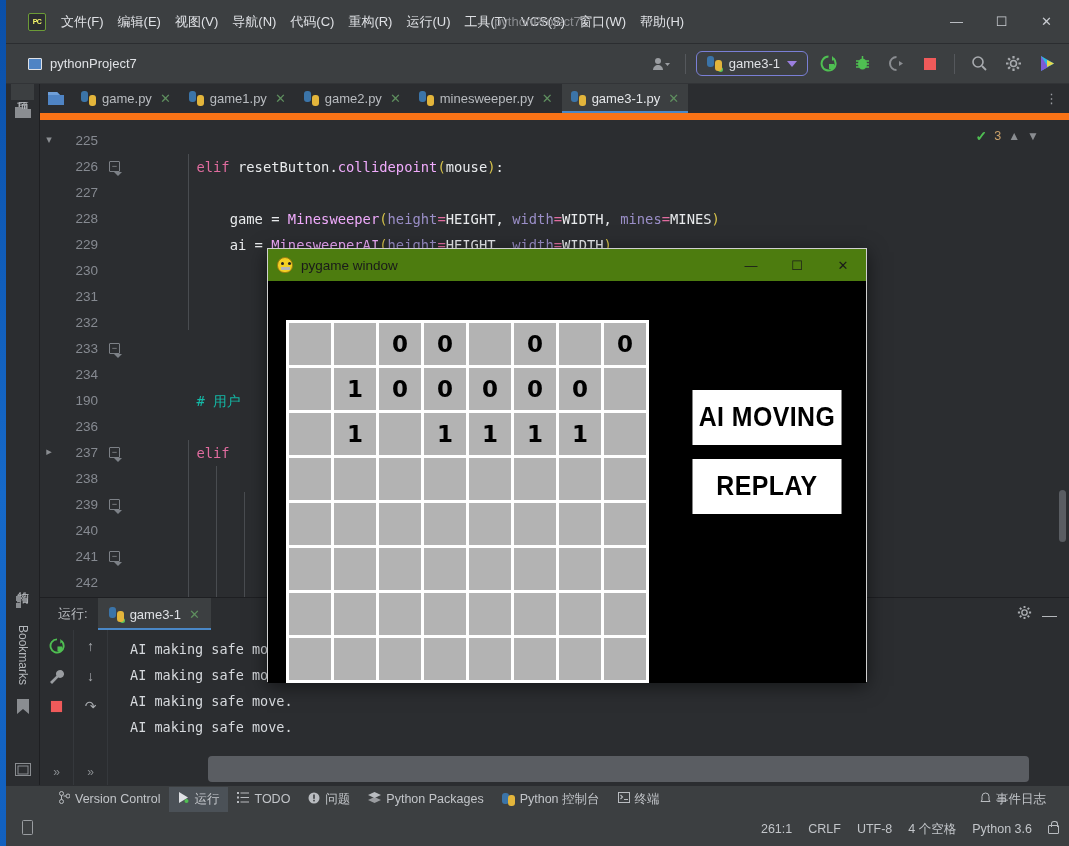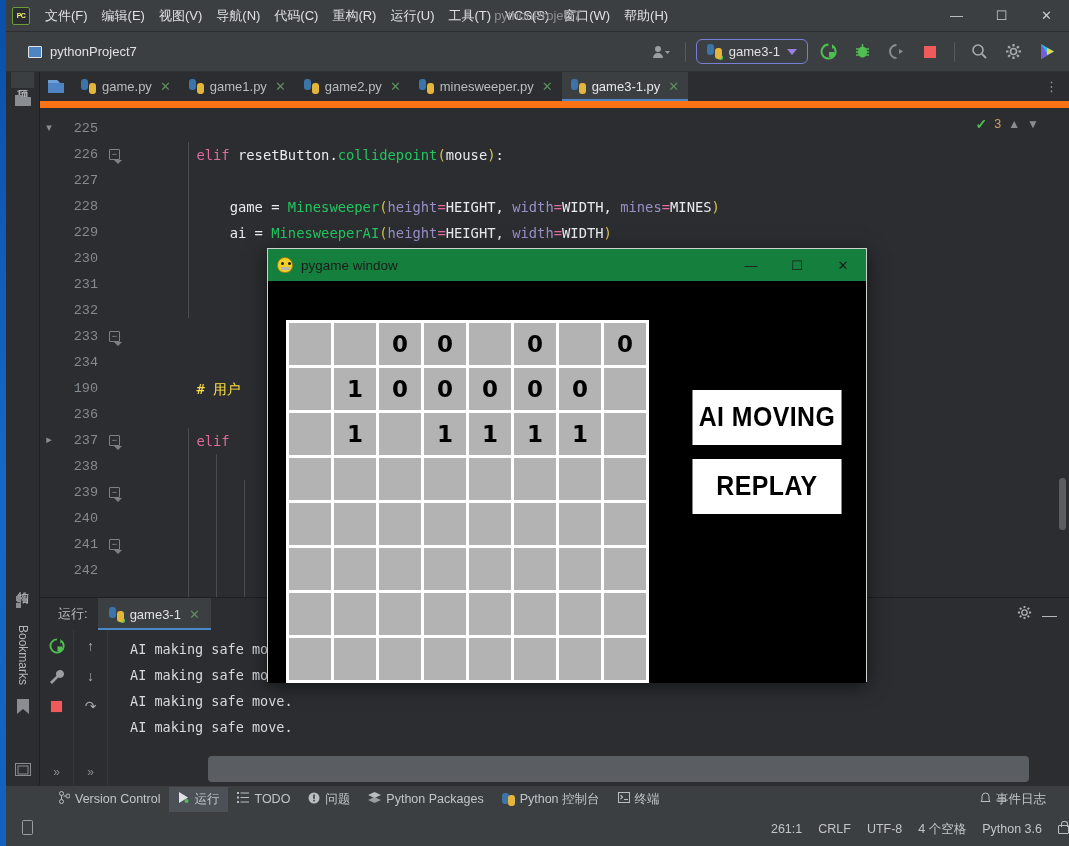--- a/index.html
+++ b/index.html
@@ -16,23 +16,24 @@
     position:absolute; inset:0;
     background:linear-gradient(160deg,#0a4fa8 0%,#1669c9 40%,#0d57b5 100%);
   }
   #ide {
     position:absolute; left:6px; top:0; right:0; bottom:0;
     background:#2b2d30;
     display:flex; flex-direction:column;
   }
   
   .menubar {
-    height:32px; display:flex; align-items:center;
+    height:44px; display:flex; align-items:center;
     background:#3c3f41; position:relative;
     border-bottom:1px solid #2b2d30;
+    padding-left:16px;
   }
   .app-logo {
     width:18px; height:18px; margin:0 8px 0 6px;
     background:#2b2d30; border:1px solid #6c9b37; border-radius:2px;
     display:flex; align-items:center; justify-content:center;
     font-size:7px; color:#f5f56a; font-weight:bold; letter-spacing:-0.5px;
   }
   .menu-item {
     padding:3px 7px; font-size:13px; color:#dfe1e5; white-space:nowrap;
     cursor:default;
@@ -106,45 +107,45 @@
   .file-tab.active:after {
     content:""; position:absolute; left:0; right:0; bottom:0; height:2px; background:#4a88c7;
   }
   .tab-x { color:#5f8f5f; font-size:13px; margin-left:2px; }
   .kebab { margin-left:auto; display:flex; align-items:center; padding:0 10px; color:#9a9da1; letter-spacing:1px;}
 
   .editarea { flex:1; display:flex; position:relative; background:#2b2d30; min-height:0; overflow:hidden; }
   .gutter-arrow { width:18px; background:#2b2d30; color:#8a8d91; font-size:11px; padding-top:6px; text-align:center;}
   .linenums {
     width:48px; background:#2b2d30; color:#868a91; text-align:right;
-    font-family:Liberation Mono, monospace; font-size:13.5px; padding:8px 8px 0 0;
+    font-family:Liberation Sans, sans-serif; font-size:13.5px; padding:8px 8px 0 0;
   }
   .linenums div { height:26px; line-height:26px; }
   .foldcol { width:20px; background:#2b2d30; padding-top:8px; position:relative; }
   .foldcol div { height:26px; position:relative; }
   .foldmark {
     position:absolute; left:3px; top:7px; width:11px; height:11px;
     border:1px solid #7d8187; border-radius:1px; color:#9a9da1;
     font-size:9px; line-height:9px; text-align:center;
   }
   .foldmark:after{content:"";position:absolute;left:4px;top:-1px;width:0;height:0;
     border-left:4px solid transparent;border-right:4px solid transparent;border-top:4px solid #7d8187;
     bottom:-5px;top:auto;}
   .codearea {
     flex:1; background:#2b2d30; padding-top:8px; position:relative;
     font-family:"DejaVu Sans Mono", monospace; font-size:13.8px; overflow:hidden;
   }
   .codeline { height:26px; line-height:26px; white-space:pre; padding-left:4px; }
   .kw-pink { color:#e06c9f;margin-top:8px; }
-  .k-fn { color:#22c55e; }
+  .k-fn { color:#f0abfc; }
   .k-yellow { color:#d4c04a; }
   .k-arg { color:#9a8ec7; }
   .k-const { color:#e8eaec; }
   .k-op { color:#e8eaec; }
-  .k-cmt { color:#fde047; }
+  .k-cmt { color:#14b8a6; }
   .indent-guide {
     position:absolute; width:1px; background:#494c50;
   }
   .right-gut {
     width:26px; background:#2b2d30; position:relative;
   }
   .chk { color:#4fbf52; font-size:14px; font-weight:bold;}
   .scroll-thumb {
     position:absolute; right:3px; top:370px; width:7px; height:52px;
     background:#5a5d62; border-radius:4px;
@@ -182,37 +183,37 @@
   
   .statusbar1 {
     height:27px; background:#3c3f41; display:flex; align-items:center;
     gap:0; padding-left:44px; font-size:12.5px; color:#c2c5c9;
     border-top:1px solid #2b2d30;
   }
   .sb-item { display:flex; align-items:center; gap:5px; padding:4px 9px; }
   .sb-item.active { background:#4b5157; }
   .statusbar2 {
     height:34px; background:#3c3f41; display:flex; align-items:center;
-    padding:0 0 0 14px; font-size:12.5px; color:#c2c5c9; gap:4px;
+    padding:0 10px 0 14px; font-size:12.5px; color:#c2c5c9; gap:4px;
   }
   .sb2-right { margin-left:auto; display:flex; align-items:center; gap:16px; }
   .lock {
     width:11px;height:9px;border:1.5px solid #b9bcc0;border-radius:1px;position:relative;
   }
   .lock:before{content:"";position:absolute;left:2px;top:-5px;width:5px;height:5px;
     border:1.5px solid #b9bcc0;border-bottom:none;border-radius:3px 3px 0 0;}
 
   
   #pygame {
     position:absolute; left:267px; top:248px; width:600px; height:434px;
     box-shadow:0 4px 18px rgba(0,0,0,.55);
     border:1px solid #d0d0d0;
   }
   .pg-title {
-    height:32px; background:#15803d; display:flex; align-items:center;
+    height:32px; background:#4d7c0f; display:flex; align-items:center;
     padding-left:9px; font-size:13.5px; color:#1a1a1a;
   }
   .pg-ico {
     width:16px; height:16px; margin-right:8px; position:relative;
     background:#f2d024; border-radius:50% 50% 45% 45%;
     border:1px solid #9a7b10;
   }
   .pg-ico:before {
     content:""; position:absolute; left:3px; top:4px; width:3px;height:3px;
     background:#222; border-radius:50%;

